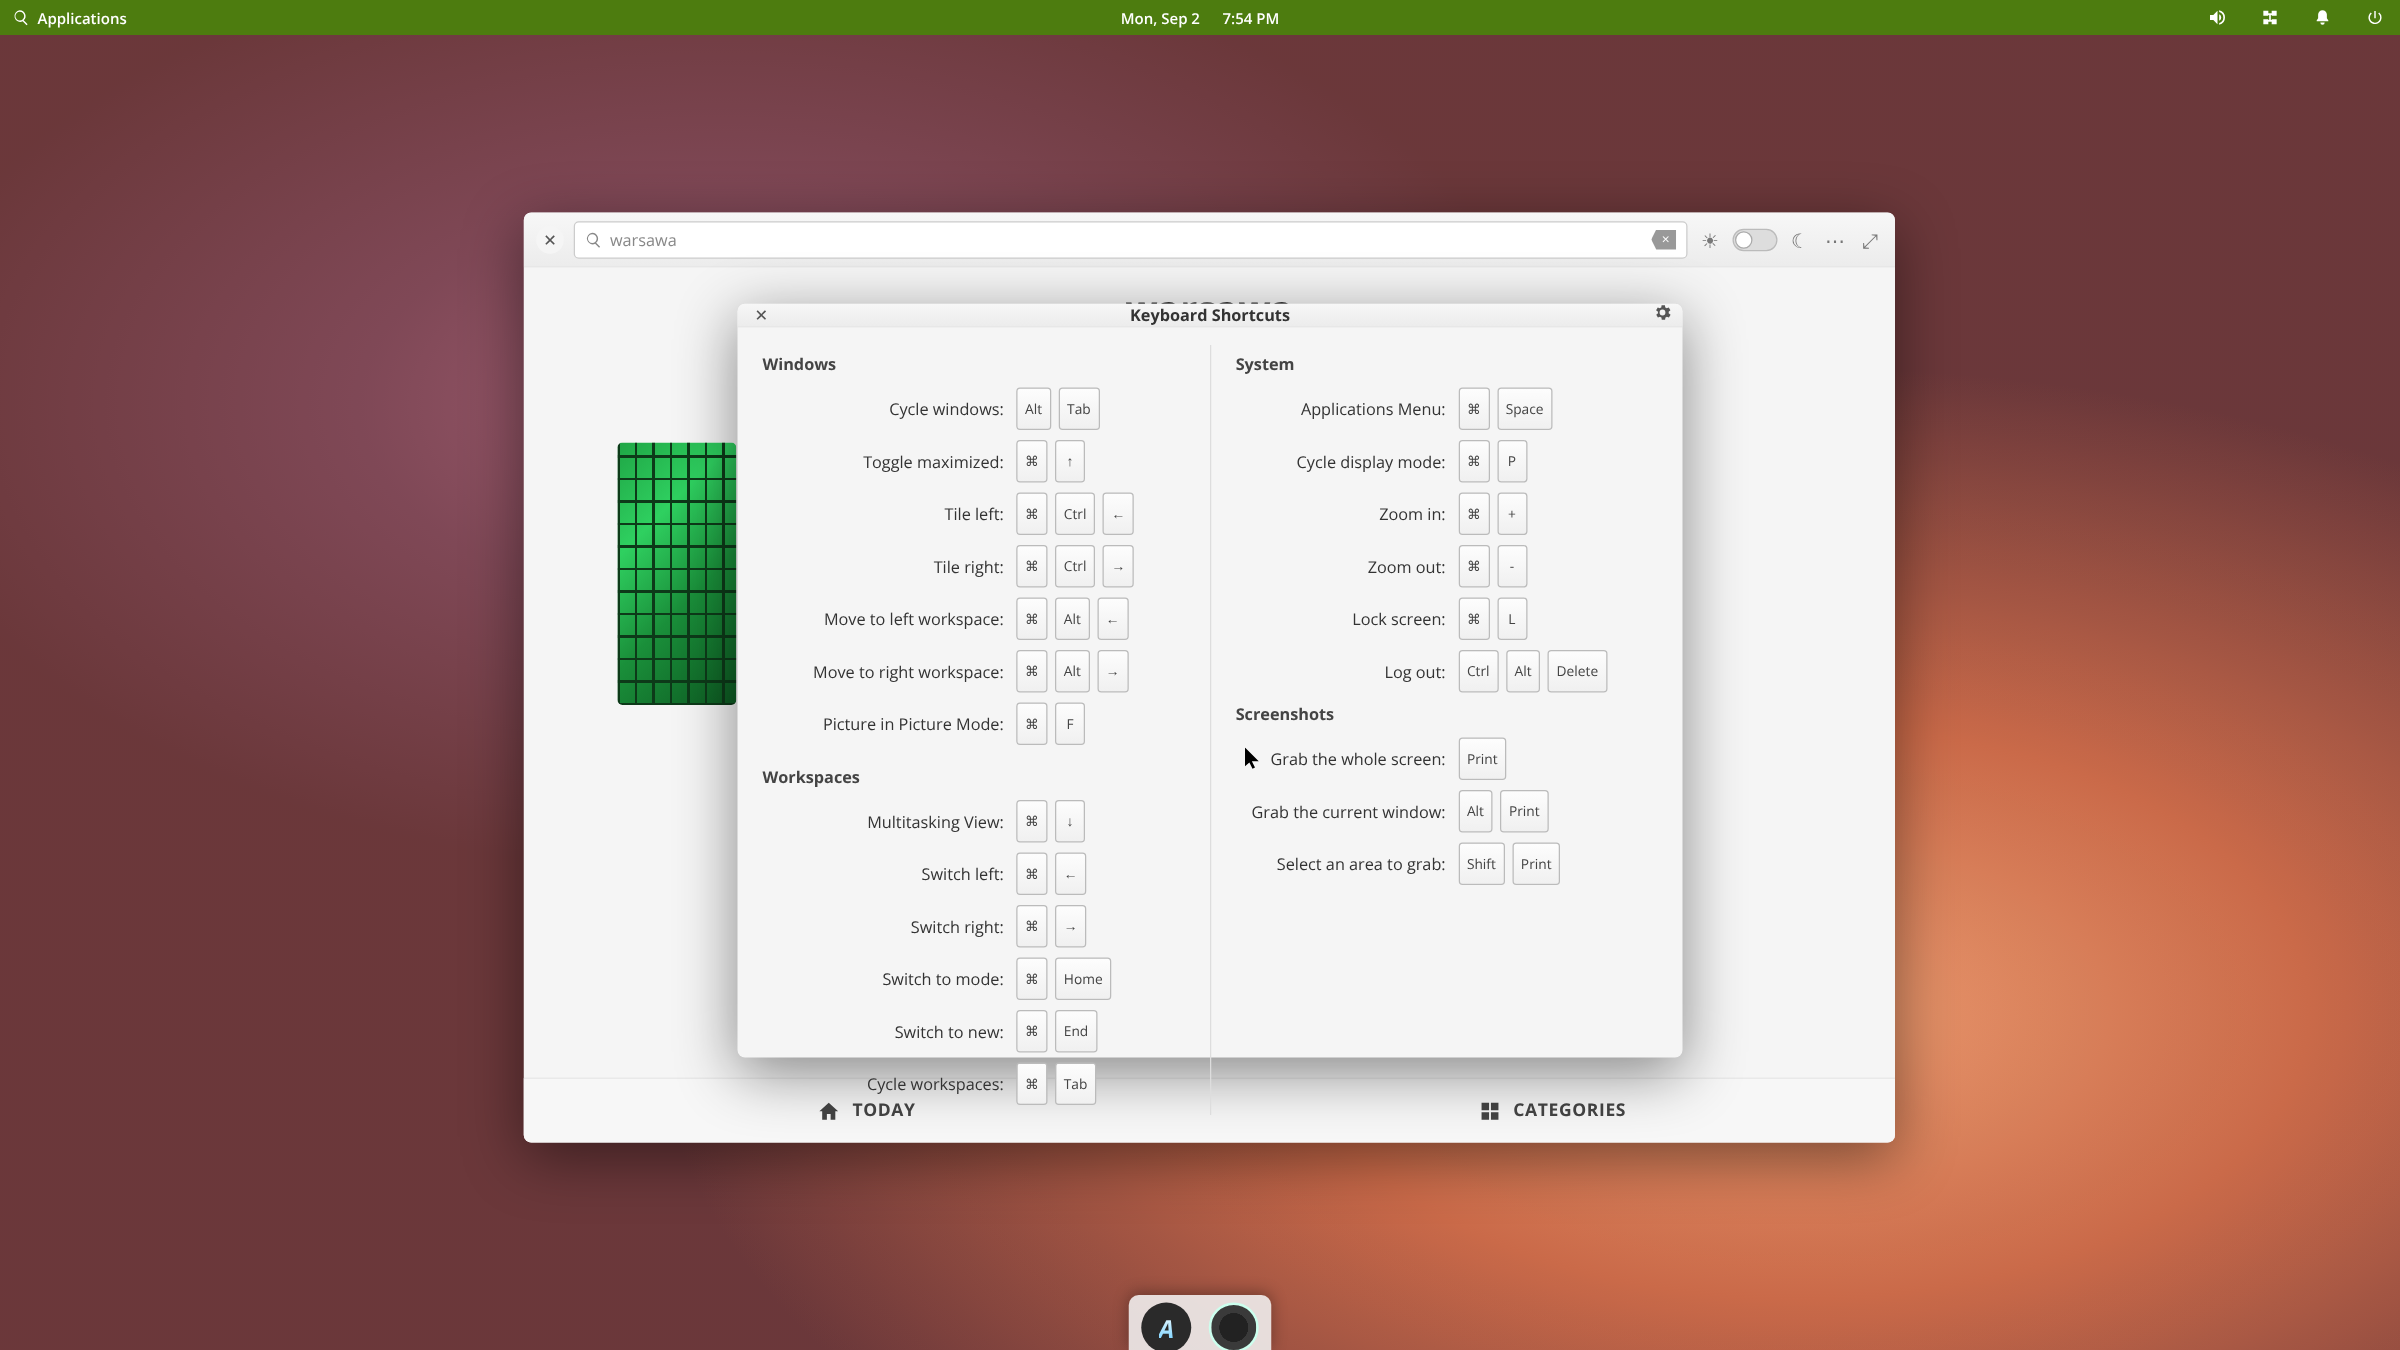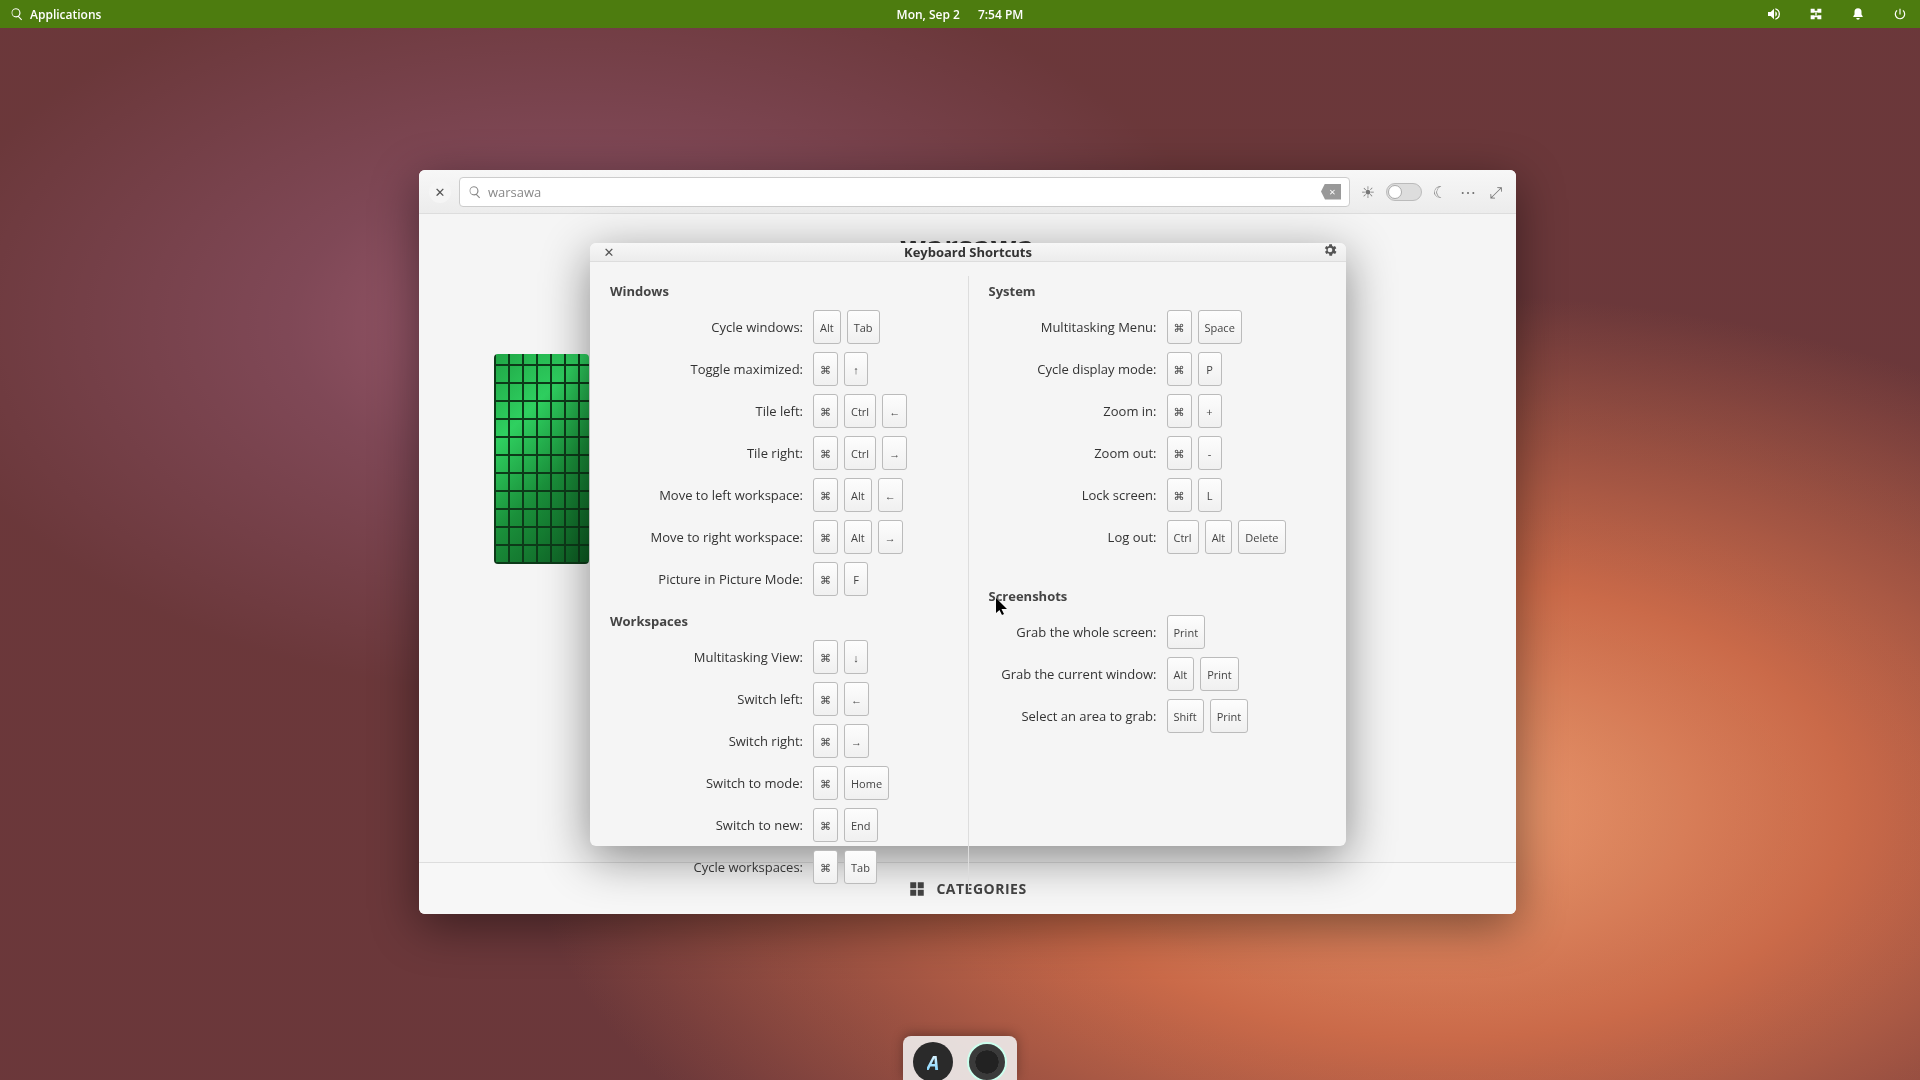--- a/index.html
+++ b/index.html
@@ -210,20 +210,26 @@
     <span class="hdr-ico">⋯</span>
     <span class="hdr-ico">⤢</span>
   </div>
   <div class="parent-body">
     <div class="parent-title">warsawa</div>
     <div class="green-card"></div>
   </div>
   <div class="parent-footer">
     <div class="footer-tab">
       <svg width="18" height="18" viewBox="0 0 24 24">
+          <path d="M12 3l10 9h-3v9h-5v-6h-4v6H5v-9H2z"></path>
+        </svg>
+      <span>TODAY</span>
+    </div>
+    <div class="footer-tab">
+      <svg width="18" height="18" viewBox="0 0 24 24">
           <path d="M3 3h8v8H3V3zm10 0h8v8h-8V3zM3 13h8v8H3v-8zm10 0h8v8h-8v-8z"></path>
         </svg>
       <span>CATEGORIES</span>
     </div>
   </div>
 </div>
 
 <div class="dialog">
   <div class="dialog-header">
     <div class="dlg-close">✕</div>
@@ -338,21 +344,21 @@
               <span class="keycap">Tab</span>
             </span>
           </div>
         </div>
     </div>
 
     <div class="dialog-col right">
       <div class="sect-title">System</div>
       <div>
           <div class="row">
-            <span class="lab">Multitasking Menu:</span>
+            <span class="lab">Applications Menu:</span>
             <span class="keys">
               <span class="keycap">⌘</span>
               <span class="keycap">Space</span>
             </span>
           </div>
           <div class="row">
             <span class="lab">Cycle display mode:</span>
             <span class="keys">
               <span class="keycap">⌘</span>
               <span class="keycap">P</span>
@@ -382,21 +388,21 @@
           <div class="row">
             <span class="lab">Log out:</span>
             <span class="keys">
               <span class="keycap">Ctrl</span>
               <span class="keycap">Alt</span>
               <span class="keycap">Delete</span>
             </span>
           </div>
         </div>
 
-      <div class="sect-title" style="margin-top:33px">Screenshots</div>
+      <div class="sect-title" style="margin-top:8px">Screenshots</div>
       <div>
           <div class="row">
             <span class="lab">Grab the whole screen:</span>
             <span class="keys">
               <span class="keycap">Print</span>
             </span>
           </div>
           <div class="row">
             <span class="lab">Grab the current window:</span>
             <span class="keys">

